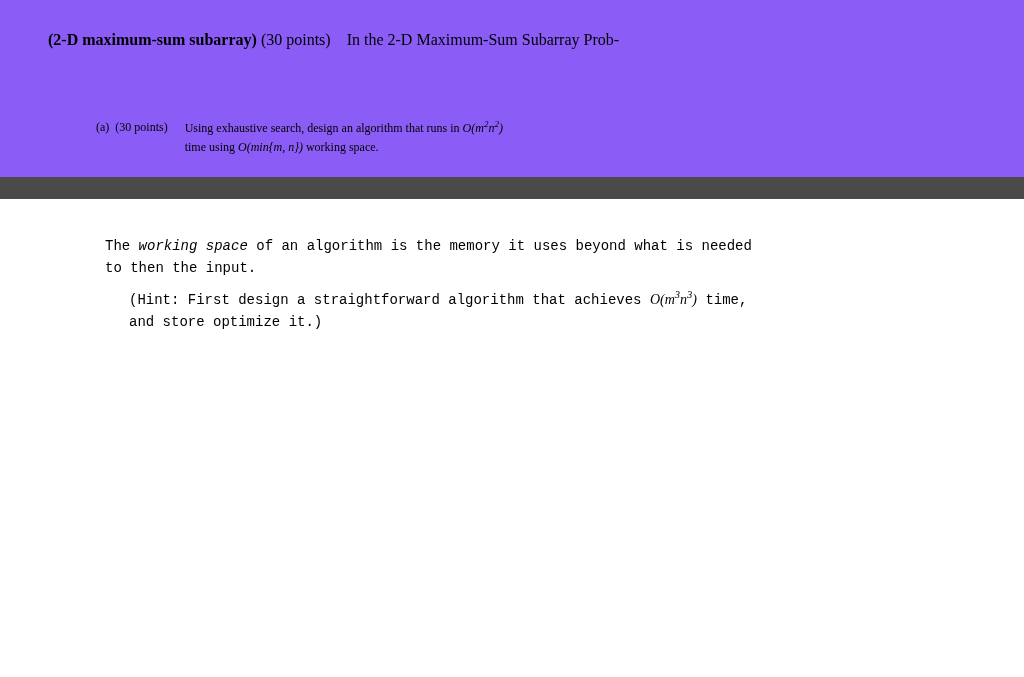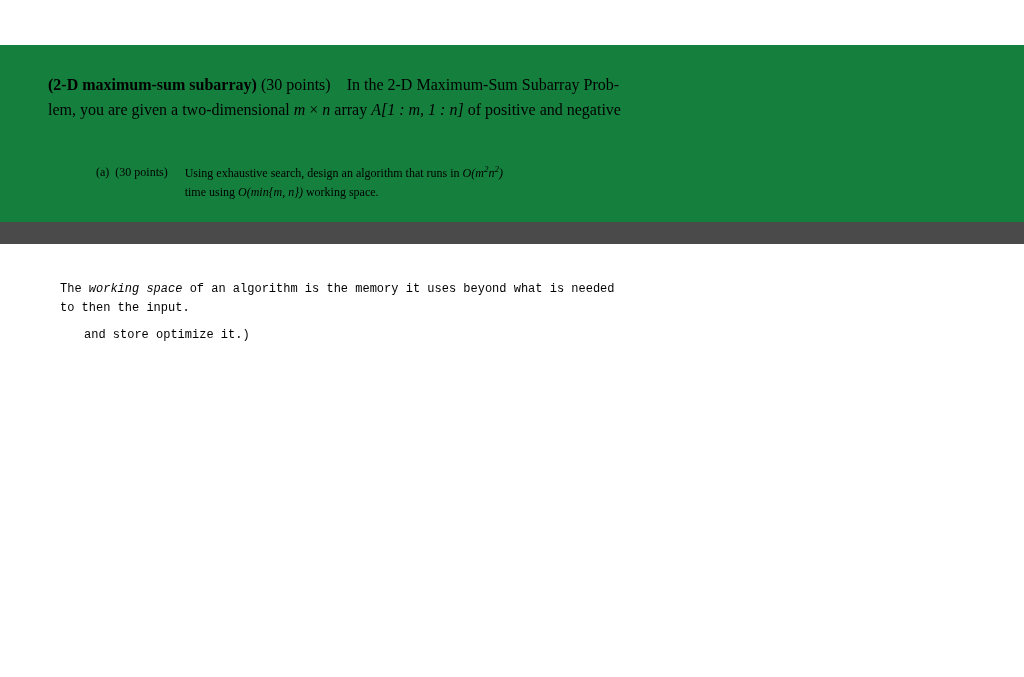--- a/index.html
+++ b/index.html
@@ -18,24 +18,23 @@
     }
 
     .page-container {
       width: 1024px;
       height: 677px;
       display: flex;
       flex-direction: column;
     }
 
     .top-section {
-      background: #15803d;
+      background: #8b5cf6;
       padding: 28px 48px 20px 48px;
       flex-shrink: 0;
-      margin-top: 45px;
     }
 
     .bold-title {
       font-weight: bold;
       font-size: 16px;
     }
 
     .problem-text {
       font-size: 16px;
       line-height: 1.55;
@@ -66,23 +65,24 @@
       flex-shrink: 0;
     }
 
     .bottom-section {
       background: #ffffff;
       padding: 36px 60px 28px 60px;
       flex: 1;
     }
 
     .bottom-text {
-      font-size: 12px;
+      font-size: 14px;
       line-height: 1.6;
       font-family: "Courier New", Courier, monospace;
+      margin-left: 45px;
     }
 
     .italic {
       font-style: italic;
     }
 
     
     .math {
       font-style: italic;
       font-family: "Times New Roman", Times, serif;
@@ -106,21 +106,21 @@
 </head>
 <body>
 
 <div class="page-container">
 
   <div class="top-section">
 
     <div class="problem-text">
       <span class="bold-title">(2-D maximum-sum subarray)</span>
       <span> (30 points) &nbsp;&nbsp; In the 2-D Maximum-Sum Subarray Prob-</span><br>
-      <span>lem, you are given a two-dimensional <span class="math"><i>m</i></span> × <span class="math"><i>n</i></span> array <span class="math"><i>A</i>[1 : <i>m</i>, 1 : <i>n</i>]</span> of positive and negative</span><br>
+      <br>
       <br>
     </div>
 
     <div class="subpart">
       <div class="subpart-line">
         <span class="subpart-label">(a) &nbsp;(30 points) &nbsp;&nbsp;</span>
         <span>
           Using exhaustive search, design an algorithm that runs in <span class="math"><i>O</i>(<i>m</i><sup>2</sup><i>n</i><sup>2</sup>)</span><br>
           time using <span class="math"><i>O</i>(min{<i>m</i>, <i>n</i>})</span> working space.
         </span>
@@ -131,18 +131,21 @@
 
   <div class="divider-bar"></div>
 
   <div class="bottom-section">
     <div class="bottom-text">
       <p>
         The <span class="italic">working space</span> of an algorithm is the memory it uses beyond what is needed
       </p>
       <p>to then the input.</p>
       <div class="hint-block">
+        <p>
+          (Hint: First design a straightforward algorithm that achieves <span class="math"><i>O</i>(<i>m</i><sup>3</sup><i>n</i><sup>3</sup>)</span> time,
+        </p>
         <p>and store optimize it.)</p>
       </div>
     </div>
   </div>
 
 </div>
 
 </body></html>

